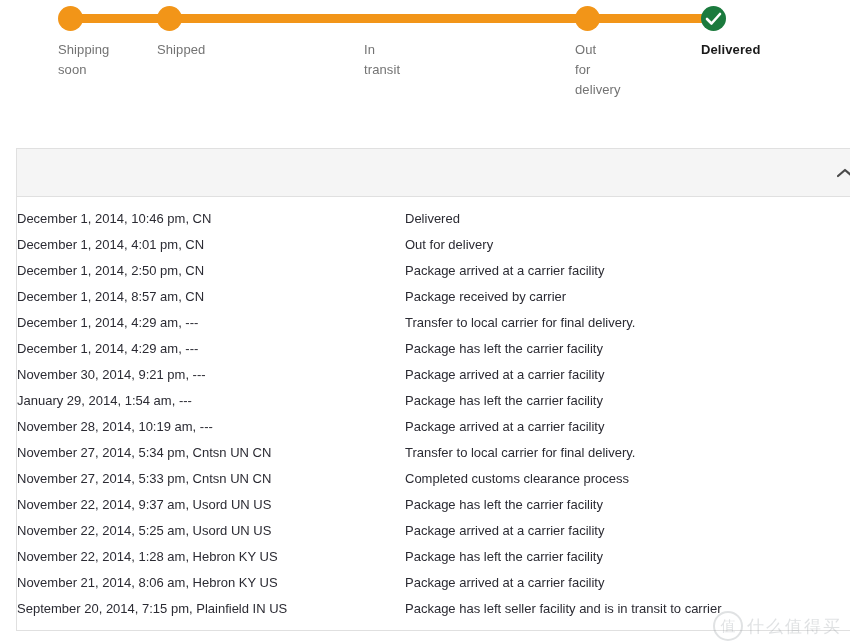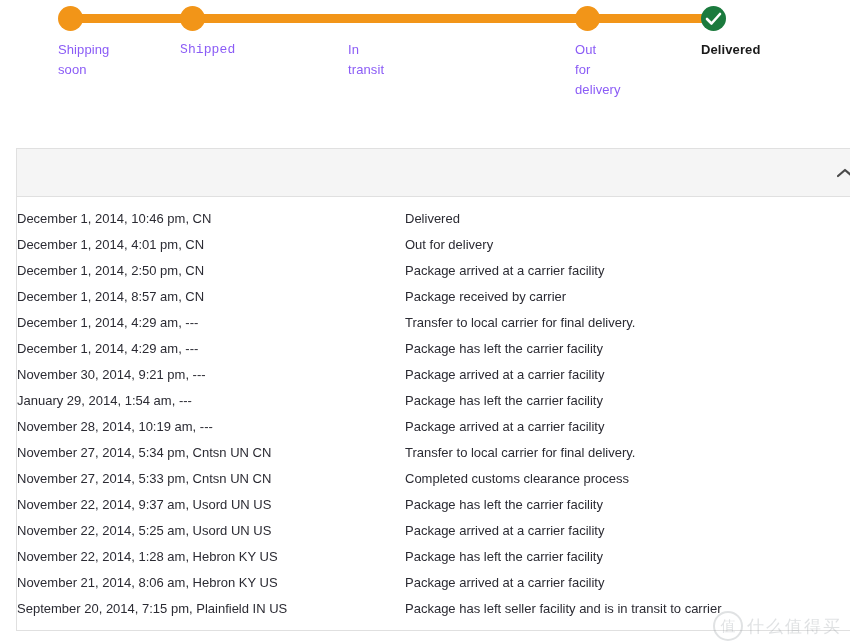--- a/index.html
+++ b/index.html
@@ -53,21 +53,21 @@
   }
   .check-svg {
     position: absolute;
     left: 0;
     top: 0;
   }
   .step-label {
     margin-top: 9px;
     font-size: 13px;
     line-height: 20px;
-    color: #8b5cf6;
+    color: #737373;
     white-space: pre-line;
     width: 56px;
     letter-spacing: 0.1px;
   }
   .step-label.active {
     color: #1a1a1a;
     font-weight: bold;
     width: 90px;
   }
 
@@ -178,25 +178,25 @@
 <body>
 
 <div id="tracker">
   <div class="track-bar"></div>
   <div id="steps-container">
       <div class="step" style="left: 58px;">
         <div class="step-dot"></div>
         <div class="step-label">Shipping
 soon</div>
       </div>
-      <div class="step" style="left: 180px; font-family: Liberation Mono, monospace;">
+      <div class="step" style="left: 157px;">
         <div class="step-dot"></div>
         <div class="step-label">Shipped</div>
       </div>
-      <div class="step" style="left: 348px;">
+      <div class="step" style="left: 364px;">
         <div class="step-dot none"></div>
         <div class="step-label">In
 transit</div>
       </div>
       <div class="step" style="left: 575px;">
         <div class="step-dot"></div>
         <div class="step-label">Out
 for
 delivery</div>
       </div>

